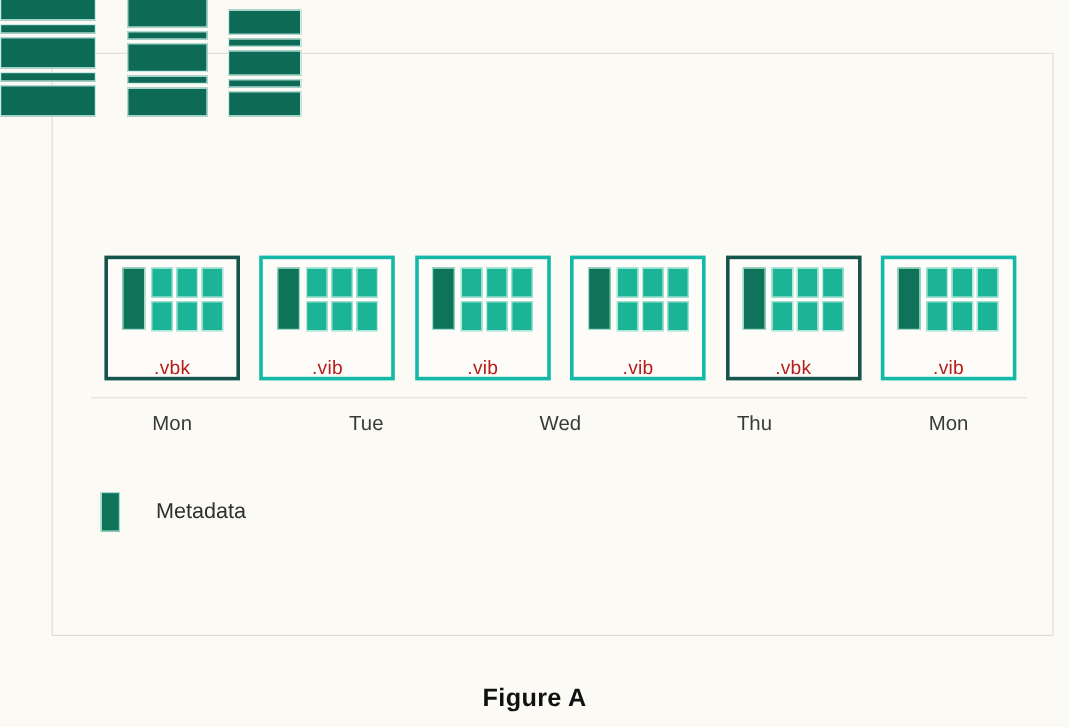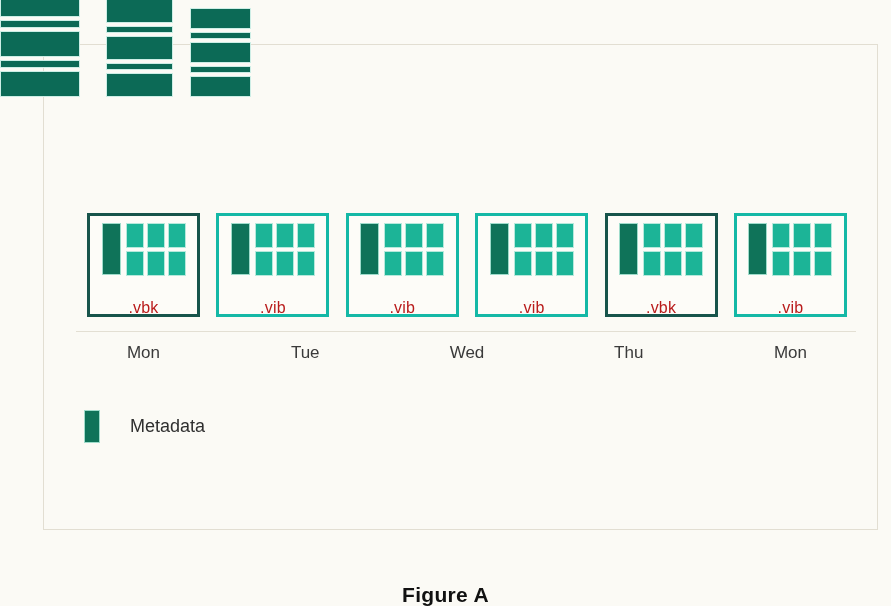--- a/index.html
+++ b/index.html
@@ -185,21 +185,20 @@
   #figure-caption {
     position: absolute;
     left: 0;
     top: 570px;
     width: 891px;
     text-align: center;
     font-size: 21px;
     font-weight: bold;
     color: #111111;
     letter-spacing: 0.3px;
-    margin-top: 13px;
   }
 </style>
 </head>
 <body>
 
 <div id="server-graphic">
   <div class="stack" id="stack-1">
     <div class="stack-slab"></div>
     <div class="stack-bar"></div>
     <div class="stack-slab"></div>

